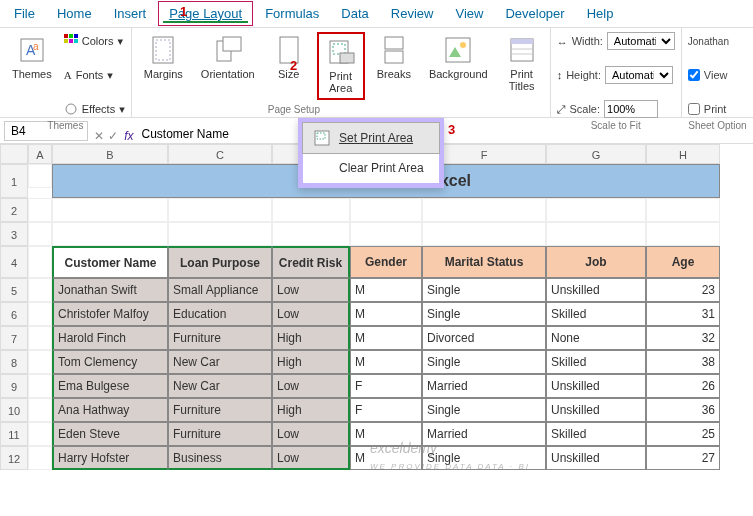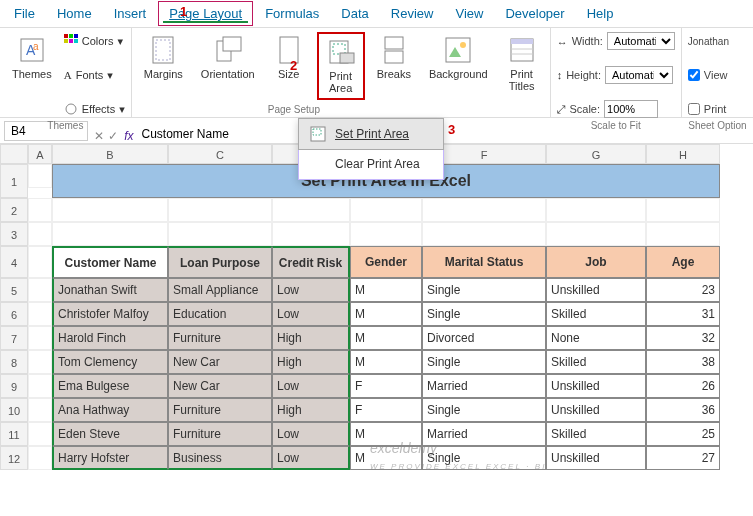--- a/index.html
+++ b/index.html
@@ -24,21 +24,21 @@
   .small-opt label { color: #444; }
   .sel { border: 1px solid #aaa; font-size: 11px; padding: 0 2px; height: 18px; width: 68px; background: #fff; }
   .chk { width: 12px; height: 12px; }
   .themes-col { display: flex; flex-direction: column; gap: 16px; font-size: 11px; justify-content: flex-start; }
   .themes-col .row { display: flex; align-items: center; gap: 4px; height: 18px; }
 
   .print-area-btn { border: 2px solid #c00; }
   .marker2 { position: absolute; top: 30px; left: 290px; color: #c00; font-weight: bold; font-size: 13px; z-index: 5; }
 
   
-  .dropdown { position: absolute; top: 118px; left: 298px; width: 146px; background: #fff; border: 1px solid #c4b5fd; box-shadow: 0 3px 8px rgba(0,0,0,0.2); z-index: 10; }
+  .dropdown { position: absolute; top: 118px; left: 298px; width: 146px; background: #fff; border: 5px solid #c4b5fd; box-shadow: 0 3px 8px rgba(0,0,0,0.2); z-index: 10; }
   .dd-item { display: flex; align-items: center; gap: 8px; padding: 6px 10px; font-size: 12px; cursor: pointer; }
   .dd-item.highlight { background: #e6e6e6; border: 1px solid #aaa; position: relative; margin: -1px; }
   .dd-item .icon { width: 18px; height: 18px; display: flex; align-items: center; justify-content: center; }
   .marker3 { position: absolute; top: 122px; left: 448px; color: #c00; font-weight: bold; font-size: 13px; z-index: 11; }
 
   
   .fbar { display: flex; align-items: flex-end; height: 26px; border-bottom: 1px solid #ddd; }
   .name-box { width: 84px; border: 1px solid #ccc; margin: 2px 0 2px 4px; padding: 2px 6px; font-size: 12px; background: #fff; }
   .fx-btns { display: flex; align-items: center; gap: 4px; padding: 0 6px; color: #888; }
   .fx-label { font-style: italic; color: #4c1d95; margin-right: 6px; }
@@ -381,14 +381,14 @@
     <div class="cell tcell  sel-range sel-border-left sel-border-bottom">Harry Hofster</div>
     <div class="cell tcell  sel-range sel-border-bottom">Business</div>
     <div class="cell tcell  sel-range sel-border-right sel-border-bottom">Low</div>
     <div class="cell tcell ">M</div>
     <div class="cell tcell ">Single</div>
     <div class="cell tcell ">Unskilled</div>
     <div class="cell tcell right">27</div>
   </div>
 
 <div class="watermark">
-  <span>exceldemy</span><br><span class="sub">WE PROVIDE EXCEL EXCEL · BI</span>
+  <span>exceldemy</span><br><span class="sub">WE PROVIDE DATA DATA · BI</span>
 </div>
 
 </body></html>

